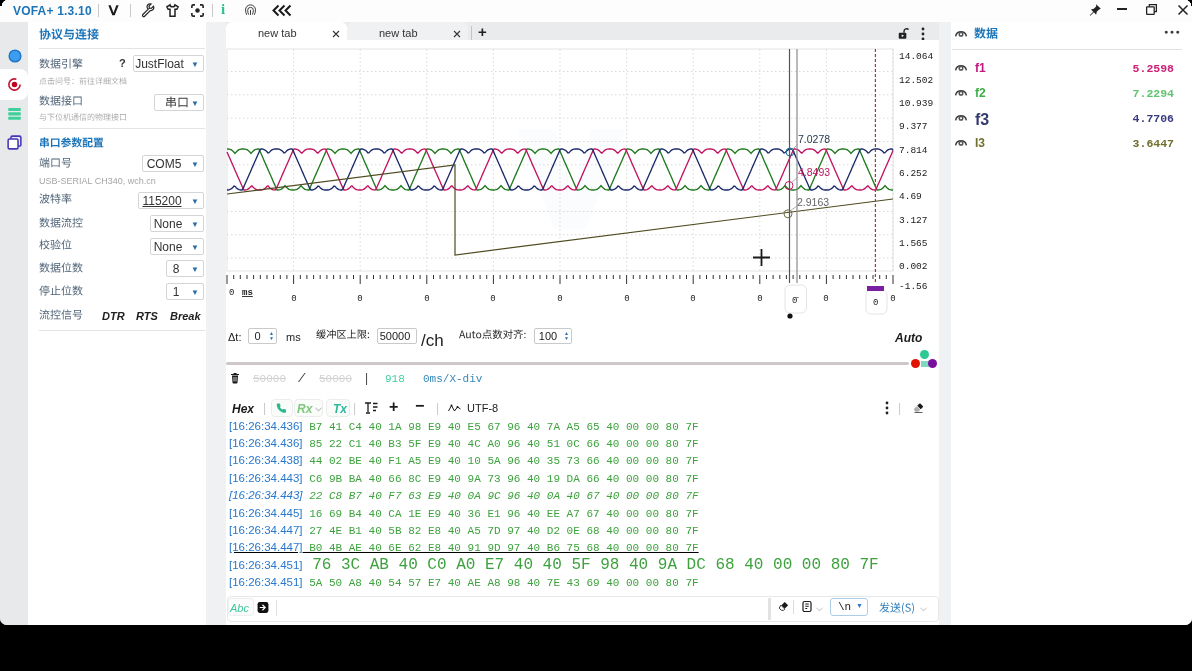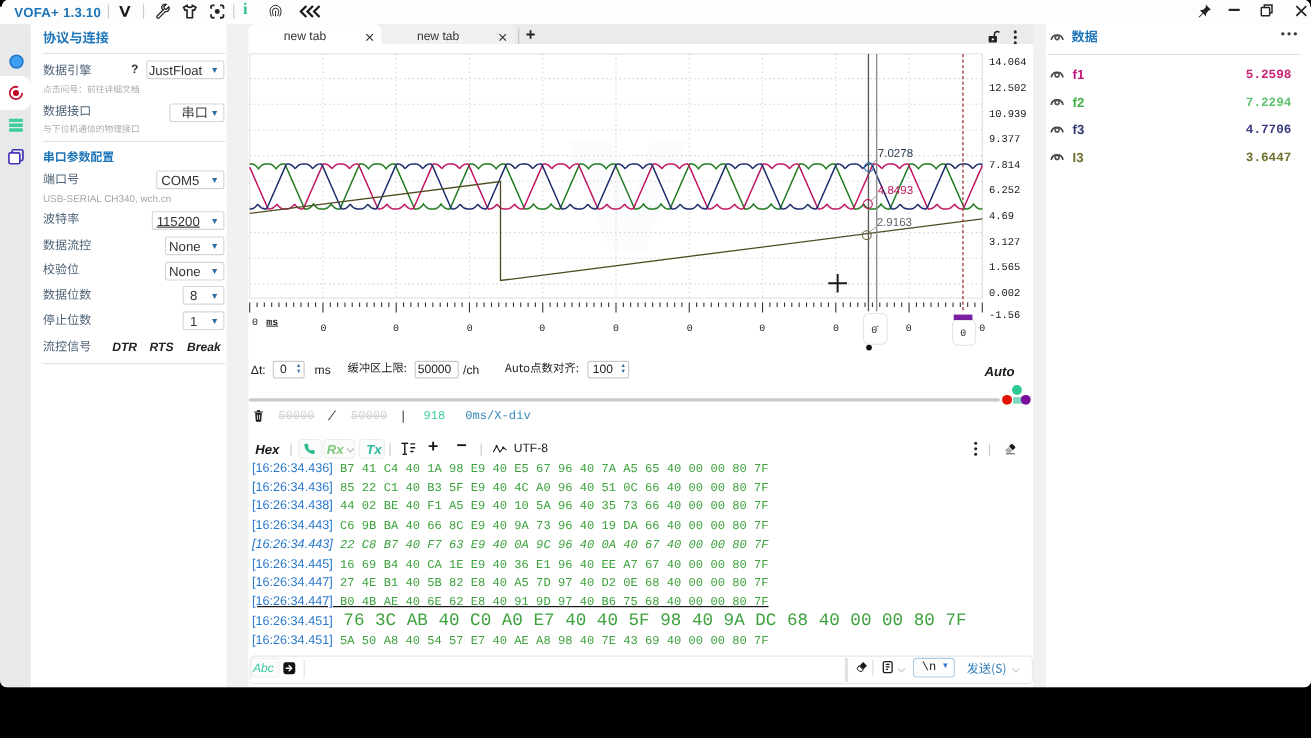--- a/index.html
+++ b/index.html
@@ -350,21 +350,21 @@
       </div>
     <div class="abs" style="left:60px;top:309px;font-size:11px;color:#222;">ms</div>
     <div class="abs" style="left:90px;top:307px;">
         <svg width="53.8" height="13.3" viewBox="0 -9.0 53.8 13.3" style="overflow:visible;display:block">
           <path d="M0.357 -0.5304 0.5304 0.2244C1.4382 -0.102 2.6519999999999997 -0.5202 3.8045999999999998 -0.9281999999999999L3.6821999999999995 -1.5401999999999998C2.4377999999999997 -1.1525999999999998 1.1831999999999998 -0.7649999999999999 0.357 -0.5304ZM6.109799999999999 -7.323599999999999C6.2322 -6.8748 6.344399999999999 -6.283199999999999 6.385199999999999 -5.936399999999999L7.037999999999999 -6.0893999999999995C6.986999999999999 -6.415799999999999 6.854399999999999 -6.986999999999999 6.721799999999999 -7.425599999999999ZM8.9658 -8.496599999999999C7.772399999999999 -8.231399999999999 5.599799999999999 -8.058 3.8249999999999997 -7.9967999999999995C3.8963999999999994 -7.833599999999999 3.9881999999999995 -7.578599999999999 3.9983999999999997 -7.405199999999999C5.8038 -7.445999999999999 8.017199999999999 -7.619399999999999 9.414599999999998 -7.925399999999999ZM0.5711999999999999 -4.3248C0.7242 -4.396199999999999 0.9689999999999999 -4.4574 2.2236 -4.600199999999999C1.7748 -3.9576 1.3667999999999998 -3.4475999999999996 1.1831999999999998 -3.2436C0.8669999999999999 -2.8764 0.6222 -2.6214 0.408 -2.5704C0.4895999999999999 -2.3867999999999996 0.6017999999999999 -2.0298 0.6426 -1.8767999999999998C0.8567999999999999 -1.9991999999999999 1.2035999999999998 -2.0909999999999997 3.7535999999999996 -2.6111999999999997C3.7331999999999996 -2.7743999999999995 3.7229999999999994 -3.0599999999999996 3.7331999999999996 -3.264L1.7237999999999998 -2.8968C2.5193999999999996 -3.7943999999999996 3.3047999999999997 -4.896 3.9576 -6.0078L3.3149999999999995 -6.3953999999999995C3.1211999999999995 -6.018 2.8968 -5.640599999999999 2.6723999999999997 -5.2836L1.3769999999999998 -5.171399999999999C1.9788 -6.0485999999999995 2.5805999999999996 -7.170599999999999 3.0395999999999996 -8.261999999999999L2.2847999999999997 -8.557799999999999C1.8665999999999998 -7.343999999999999 1.1321999999999999 -6.028199999999999 0.8976 -5.691599999999999C0.6833999999999999 -5.344799999999999 0.49979999999999997 -5.1102 0.3162 -5.0694C0.408 -4.865399999999999 0.5304 -4.4879999999999995 0.5711999999999999 -4.3248ZM4.284 -7.109399999999999C4.467599999999999 -6.7014 4.6716 -6.150599999999999 4.7634 -5.813999999999999L5.385599999999999 -6.028199999999999C5.293799999999999 -6.344399999999999 5.0694 -6.8748 4.8755999999999995 -7.272599999999999ZM8.568 -7.537799999999999C8.3538 -7.027799999999999 7.966199999999999 -6.3138 7.619399999999999 -5.813999999999999H3.9779999999999998V-5.1815999999999995H5.212199999999999L5.1408 -4.3758H3.57V-3.7229999999999994H5.0489999999999995C4.8042 -2.2439999999999998 4.263599999999999 -0.6426 2.8865999999999996 0.2652C3.0599999999999996 0.38759999999999994 3.2945999999999995 0.6222 3.3966 0.7956C4.345199999999999 0.1326 4.9368 -0.8058 5.303999999999999 -1.8257999999999999C5.6304 -1.3361999999999998 6.018 -0.8976 6.476999999999999 -0.5304C5.8751999999999995 -0.16319999999999998 5.171399999999999 0.08159999999999999 4.4064 0.25499999999999995C4.539 0.38759999999999994 4.7532 0.6731999999999999 4.824599999999999 0.8363999999999999C5.650799999999999 0.6324 6.4056 0.32639999999999997 7.058399999999999 -0.1122C7.7418 0.32639999999999997 8.557799999999999 0.6527999999999999 9.4554 0.8465999999999999C9.5574 0.6426 9.7716 0.34679999999999994 9.9348 0.19379999999999997C9.088199999999999 0.040799999999999996 8.312999999999999 -0.2244 7.6499999999999995 -0.5813999999999999C8.2722 -1.1525999999999998 8.7516 -1.8971999999999998 9.057599999999999 -2.8661999999999996L8.629199999999999 -3.0599999999999996L8.4864 -3.0294H5.650799999999999L5.783399999999999 -3.7229999999999994H9.7104V-4.3758H5.8751999999999995L5.956799999999999 -5.1815999999999995H9.588V-5.813999999999999H8.363999999999999C8.659799999999999 -6.2627999999999995 9.006599999999999 -6.803399999999999 9.2922 -7.3031999999999995ZM5.7017999999999995 -2.4377999999999997H8.159999999999998C7.904999999999999 -1.8359999999999999 7.5276 -1.3463999999999998 7.068599999999999 -0.9485999999999999C6.4872 -1.3667999999999998 6.028199999999999 -1.8665999999999998 5.7017999999999995 -2.4377999999999997Z M10.740599999999999 -7.445999999999999C11.373 -6.9666 12.1176 -6.252599999999999 12.4644 -5.783399999999999L13.0458 -6.3648C12.688799999999999 -6.834 11.9034 -7.496999999999999 11.281199999999998 -7.9559999999999995ZM10.577399999999999 -0.6527999999999999 11.281199999999998 -0.17339999999999997C11.862599999999999 -1.1219999999999999 12.546 -2.397 13.0764 -3.4985999999999997L12.4644 -3.9576C11.893199999999998 -2.7947999999999995 11.117999999999999 -1.4382 10.577399999999999 -0.6527999999999999ZM16.218 -5.895599999999999V-3.4374H14.392199999999999V-5.895599999999999ZM16.982999999999997 -5.895599999999999H18.921V-3.4374H16.982999999999997ZM16.218 -8.557799999999999V-6.6606H13.6374V-2.0298H14.392199999999999V-2.6723999999999997H16.218V0.816H16.982999999999997V-2.6723999999999997H18.921V-2.0705999999999998H19.696199999999997V-6.6606H16.982999999999997V-8.557799999999999Z M29.855399999999996 -8.017199999999999H21.3894V0.5099999999999999H30.1104V-0.2244H22.144199999999998V-7.272599999999999H29.855399999999996ZM23.0418 -5.967C23.8374 -5.3142 24.7248 -4.539 25.551 -3.7638C24.683999999999997 -2.8865999999999996 23.7048 -2.1113999999999997 22.705199999999998 -1.5197999999999998C22.8888 -1.3871999999999998 23.1846 -1.0914 23.3172 -0.9383999999999999C24.275999999999996 -1.5707999999999998 25.214399999999998 -2.3562 26.0916 -3.2537999999999996C26.979 -2.4071999999999996 27.7644 -1.5809999999999997 28.2744 -0.9383999999999999L28.8966 -1.4993999999999998C28.345799999999997 -2.142 27.519599999999997 -2.9681999999999995 26.6118 -3.8147999999999995C27.346199999999996 -4.640999999999999 28.019399999999997 -5.548799999999999 28.580399999999997 -6.497399999999999L27.856199999999998 -6.7829999999999995C27.3666 -5.9159999999999995 26.754599999999996 -5.079599999999999 26.061 -4.304399999999999C25.2348 -5.0592 24.3678 -5.7936 23.592599999999997 -6.415799999999999Z M34.9554 -8.415V-0.43859999999999993H31.120199999999997V0.32639999999999997H40.29V-0.43859999999999993H35.761199999999995V-4.4982H39.5862V-5.263199999999999H35.761199999999995V-8.415Z M41.7384 -8.149799999999999V0.7956H42.4218V-7.456199999999999H43.9008C43.6866 -6.772799999999999 43.3908 -5.8751999999999995 43.095 -5.151C43.8294 -4.335 44.013 -3.6311999999999998 44.013 -3.0702C44.013 -2.7539999999999996 43.9518 -2.4684 43.7988 -2.3562C43.706999999999994 -2.3051999999999997 43.5948 -2.2746 43.4826 -2.2643999999999997C43.319399999999995 -2.2542 43.115399999999994 -2.2643999999999997 42.880799999999994 -2.2746C43.0032 -2.0808 43.0746 -1.785 43.0746 -1.6014C43.299 -1.5912 43.5642 -1.5912 43.757999999999996 -1.6218C43.972199999999994 -1.6421999999999999 44.1558 -1.7033999999999998 44.288399999999996 -1.8054C44.584199999999996 -2.0195999999999996 44.6964 -2.448 44.6964 -2.9987999999999997C44.6964 -3.6413999999999995 44.522999999999996 -4.3758 43.788599999999995 -5.2326C44.1252 -6.0485999999999995 44.502599999999994 -7.0482 44.798399999999994 -7.884599999999999L44.29859999999999 -8.180399999999999L44.1864 -8.149799999999999ZM49.072199999999995 -5.5691999999999995V-4.304399999999999H46.063199999999995V-5.5691999999999995ZM49.072199999999995 -6.211799999999999H46.063199999999995V-7.445999999999999H49.072199999999995ZM45.2778 0.816C45.471599999999995 0.6833999999999999 45.797999999999995 0.5711999999999999 47.89919999999999 0.0C47.8788 -0.16319999999999998 47.858399999999996 -0.47939999999999994 47.868599999999994 -0.6935999999999999L46.063199999999995 -0.25499999999999995V-3.6311999999999998H47.042399999999994C47.5524 -1.6014 48.5214 -0.030599999999999995 50.1228 0.7445999999999999C50.235 0.5304 50.4696 0.23459999999999998 50.642999999999994 0.08159999999999999C49.827 -0.25499999999999995 49.163999999999994 -0.8261999999999999 48.664199999999994 -1.5503999999999998C49.225199999999994 -1.8869999999999998 49.898399999999995 -2.3358 50.4186 -2.7641999999999998L49.9188 -3.3047999999999997C49.510799999999996 -2.9273999999999996 48.868199999999995 -2.448 48.3276 -2.1012C48.072599999999994 -2.5601999999999996 47.868599999999994 -3.0803999999999996 47.715599999999995 -3.6311999999999998H49.806599999999996V-8.1192H45.3084V-0.5406C45.3084 -0.1122 45.0942 0.09179999999999999 44.941199999999995 0.18359999999999999C45.053399999999996 0.33659999999999995 45.2166 0.6426 45.2778 0.816Z M52.4178 -3.9779999999999998C52.785 -3.9779999999999998 53.091 -4.263599999999999 53.091 -4.691999999999999C53.091 -5.1102 52.785 -5.406 52.4178 -5.406C52.0404 -5.406 51.7446 -5.1102 51.7446 -4.691999999999999C51.7446 -4.263599999999999 52.0404 -3.9779999999999998 52.4178 -3.9779999999999998ZM52.4178 0.1326C52.785 0.1326 53.091 -0.153 53.091 -0.5711999999999999C53.091 -0.9995999999999999 52.785 -1.2852 52.4178 -1.2852C52.0404 -1.2852 51.7446 -0.9995999999999999 51.7446 -0.5711999999999999C51.7446 -0.153 52.0404 0.1326 52.4178 0.1326Z" fill="#222222"></path>
         </svg>
       </div>
     <div class="spin" style="left:151px;top:306px;width:40px;">
         <span class="sv" style="right:4px;">50000</span>
       </div>
-    <div class="abs" style="left:195px;top:309px;font-size:11px;color:#222;text-align:center;">/ch</div>
+    <div class="abs" style="left:195px;top:309px;font-size:17px;color:#222;text-align:center;">/ch</div>
     <div class="abs" style="left:233px;top:307px;">
         <svg width="67.4" height="13.5" viewBox="0 -9.2 67.4 13.5" style="overflow:visible;display:block">
           <path d="M0.0416 0.0H1.0088L1.7471999999999999 -2.3296H4.5344L5.2623999999999995 0.0H6.2816L3.6919999999999997 -7.6232H2.6208ZM1.9864 -3.0888 2.3608 -4.264C2.6311999999999998 -5.1272 2.8808 -5.948799999999999 3.1199999999999997 -6.8431999999999995H3.1616C3.4112 -5.9592 3.6504 -5.1272 3.9312 -4.264L4.2951999999999995 -3.0888Z M8.9336 0.1352C9.703199999999999 0.1352 10.2648 -0.2704 10.7952 -0.884H10.8264L10.8992 0.0H11.689599999999999V-5.6472H10.7432V-1.6432C10.2024 -0.9775999999999999 9.7968 -0.6864 9.2144 -0.6864C8.4656 -0.6864 8.1536 -1.1336 8.1536 -2.1839999999999997V-5.6472H7.1968V-2.0696C7.1968 -0.624 7.7376 0.1352 8.9336 0.1352Z M15.3608 0.1352C15.7144 0.1352 16.0888 0.0312 16.4112 -0.0728L16.224 -0.7904C16.0368 -0.7071999999999999 15.787199999999999 -0.6344 15.5792 -0.6344C14.924 -0.6344 14.705599999999999 -1.0295999999999998 14.705599999999999 -1.716V-4.8776H16.244799999999998V-5.6472H14.705599999999999V-7.2383999999999995H13.915199999999999L13.8112 -5.6472L12.916799999999999 -5.5952V-4.8776H13.7592V-1.7471999999999999C13.7592 -0.6135999999999999 14.1648 0.1352 15.3608 0.1352Z M19.708 0.1352C21.0912 0.1352 22.318399999999997 -0.9463999999999999 22.318399999999997 -2.8184C22.318399999999997 -4.7008 21.0912 -5.7928 19.708 -5.7928C18.3248 -5.7928 17.0976 -4.7008 17.0976 -2.8184C17.0976 -0.9463999999999999 18.3248 0.1352 19.708 0.1352ZM19.708 -0.6552C18.7304 -0.6552 18.0752 -1.5184 18.0752 -2.8184C18.0752 -4.118399999999999 18.7304 -4.992 19.708 -4.992C20.6856 -4.992 21.3512 -4.118399999999999 21.3512 -2.8184C21.3512 -1.5184 20.6856 -0.6552 19.708 -0.6552Z M25.323999999999998 -4.835999999999999H30.763199999999998V-2.9743999999999997H25.323999999999998ZM26.3952 -1.3312C26.530399999999997 -0.6552 26.613599999999998 0.21839999999999998 26.613599999999998 0.7384L27.403999999999996 0.6344C27.3936 0.1352 27.289599999999997 -0.728 27.133599999999998 -1.3936ZM28.548 -1.3208C28.849599999999995 -0.6759999999999999 29.161599999999996 0.1976 29.275999999999996 0.7176L30.035199999999996 0.52C29.910399999999996 0.0 29.577599999999997 -0.8423999999999999 29.2552 -1.4768ZM30.669599999999996 -1.404C31.1896 -0.7487999999999999 31.772 0.17679999999999998 32.011199999999995 0.7487999999999999L32.7496 0.43679999999999997C32.489599999999996 -0.1352 31.886399999999995 -1.0191999999999999 31.3664 -1.6743999999999999ZM24.7 -1.6119999999999999C24.377599999999997 -0.8423999999999999 23.847199999999997 0.0 23.296 0.4784L24.003199999999996 0.8216C24.5752 0.2704 25.1056 -0.6032 25.438399999999998 -1.4143999999999999ZM24.5856 -5.5744V-2.2464H31.5432V-5.5744H28.371199999999998V-6.8952H32.3232V-7.6335999999999995H28.371199999999998V-8.735999999999999H27.591199999999997V-5.5744Z M37.8664 -8.5384C37.6792 -8.1328 37.3464 -7.5192 37.0864 -7.1552L37.596000000000004 -6.9056C37.8664 -7.248799999999999 38.22 -7.7688 38.5216 -8.2472ZM34.1744 -8.2472C34.4448 -7.8104 34.7256 -7.2383999999999995 34.8192 -6.8744L35.412 -7.134399999999999C35.3184 -7.5088 35.0376 -8.0704 34.7464 -8.475999999999999ZM37.5232 -2.7039999999999997C37.284 -2.1632 36.9512 -1.7056 36.556 -1.3104C36.1608 -1.508 35.7552 -1.7056 35.3704 -1.8719999999999999C35.516 -2.1216 35.6824 -2.4024 35.828 -2.7039999999999997ZM34.4032 -1.5912C34.9128 -1.3936 35.4848 -1.1336 36.0048 -0.8632C35.3392 -0.3848 34.5384 -0.052 33.6856 0.1456C33.8208 0.2912 33.9872 0.5616 34.06 0.7487999999999999C35.016799999999996 0.48879999999999996 35.9008 0.0832 36.6496 -0.52C36.9928 -0.312 37.3048 -0.1144 37.544 0.0624L38.0432 -0.4472C37.804 -0.6135999999999999 37.5024 -0.8008 37.1592 -0.988C37.7104 -1.5808 38.1472 -2.3087999999999997 38.4072 -3.2136L37.9808 -3.3903999999999996L37.856 -3.3592H36.1504L36.3792 -3.9L35.6824 -4.0248C35.6096 -3.8167999999999997 35.5056 -3.5879999999999996 35.4016 -3.3592H33.9872V-2.7039999999999997H35.0792C34.8608 -2.288 34.6216 -1.9032 34.4032 -1.5912ZM35.932 -8.7464V-6.8016H33.7792V-6.1568H35.6928C35.193599999999996 -5.4807999999999995 34.3928 -4.835999999999999 33.6648 -4.524C33.8208 -4.3784 33.9976 -4.108 34.0912 -3.9312C34.7256 -4.2744 35.412 -4.8568 35.932 -5.4704V-4.2016H36.66V-5.616C37.1592 -5.252 37.7936 -4.763199999999999 38.0536 -4.524L38.4904 -5.0855999999999995C38.2408 -5.2623999999999995 37.3256 -5.844799999999999 36.816 -6.1568H38.7816V-6.8016H36.66V-8.7464ZM39.8008 -8.6528C39.5408 -6.8224 39.0728 -5.0752 38.2616 -3.9831999999999996C38.428 -3.8792 38.7296 -3.6296 38.8544 -3.5048C39.1248 -3.8895999999999997 39.3536 -4.3472 39.5616 -4.8568C39.7904 -3.8375999999999997 40.092 -2.8912 40.4768 -2.0696C39.8944 -1.0816 39.0832 -0.32239999999999996 37.9496 0.2288C38.0952 0.3848 38.3136 0.6968 38.3864 0.8632C39.4472 0.2912 40.248 -0.4264 40.861599999999996 -1.3416C41.3816 -0.4576 42.026399999999995 0.2496 42.8376 0.7384C42.9624 0.5408 43.1912 0.2704 43.367999999999995 0.1248C42.4944 -0.3432 41.808 -1.1024 41.2776 -2.0591999999999997C41.8288 -3.1304 42.1824 -4.4304 42.4112 -5.990399999999999H43.1184V-6.7184H40.1544C40.3 -7.3008 40.4248 -7.9144 40.5184 -8.5384ZM41.672799999999995 -5.990399999999999C41.5064 -4.7943999999999996 41.2568 -3.7544 40.8824 -2.8704C40.4872 -3.8064 40.196 -4.8671999999999995 39.9984 -5.990399999999999Z M48.879999999999995 -4.0976C49.3688 -3.3592 49.8368 -2.3712 50.0032 -1.7471999999999999L50.6896 -2.0904C50.523199999999996 -2.7144 50.024 -3.6712 49.514399999999995 -4.3888ZM44.605599999999995 -4.7112C45.239999999999995 -4.1392 45.916 -3.4632 46.5192 -2.7767999999999997C45.895199999999996 -1.4456 45.0736 -0.43679999999999997 44.1272 0.17679999999999998C44.3144 0.3328 44.553599999999996 0.624 44.678399999999996 0.8111999999999999C45.6352 0.1248 46.4464 -0.832 47.080799999999996 -2.1111999999999997C47.5488 -1.5288 47.9336 -0.9775999999999999 48.1832 -0.5095999999999999L48.807199999999995 -1.0816C48.5056 -1.6223999999999998 48.016799999999996 -2.2672 47.4448 -2.9223999999999997C47.9232 -4.118399999999999 48.2664 -5.5432 48.4432 -7.228L47.9336 -7.3736L47.7984 -7.3424H44.3872V-6.604H47.590399999999995C47.4344 -5.4807999999999995 47.184799999999996 -4.4719999999999995 46.852 -3.5776C46.300799999999995 -4.1495999999999995 45.718399999999995 -4.7112 45.1568 -5.2ZM51.6152 -8.735999999999999V-6.2296H48.672V-5.4807999999999995H51.6152V-0.2288C51.6152 -0.0416 51.5424 0.0104 51.3656 0.0208C51.1888 0.0208 50.6064 0.0312 49.9512 0.0C50.0552 0.2392 50.169599999999996 0.6032 50.2112 0.8216C51.0952 0.8216 51.6256 0.8008 51.937599999999996 0.6656C52.26 0.5304 52.3848 0.2912 52.3848 -0.2288V-5.4807999999999995H53.632799999999996V-6.2296H52.3848V-8.735999999999999Z M60.871199999999995 -3.4943999999999997V0.832H61.682399999999994V-3.4943999999999997ZM56.825599999999994 -3.5151999999999997V-2.3504C56.825599999999994 -1.456 56.669599999999996 -0.46799999999999997 55.3176 0.26C55.504799999999996 0.3952 55.796 0.6656 55.9208 0.832C57.4184 -0.0104 57.605599999999995 -1.2271999999999998 57.605599999999995 -2.3296V-3.5151999999999997ZM61.016799999999996 -6.9887999999999995C60.590399999999995 -6.3336 59.9976 -5.8136 59.2696 -5.3976C58.489599999999996 -5.824 57.834399999999995 -6.3544 57.355999999999995 -6.9887999999999995ZM58.593599999999995 -8.58C58.791199999999996 -8.299199999999999 58.999199999999995 -7.9559999999999995 59.1344 -7.6648H54.70399999999999V-6.9887999999999995H56.544799999999995C57.054399999999994 -6.1983999999999995 57.72 -5.5432 58.5312 -5.0232C57.3872 -4.513599999999999 55.993599999999994 -4.191199999999999 54.4856 -4.004C54.6312 -3.8272 54.86 -3.4736 54.9328 -3.2967999999999997C56.544799999999995 -3.5671999999999997 58.032 -3.952 59.279999999999994 -4.586399999999999C60.49679999999999 -3.9728 61.9632 -3.5879999999999996 63.6376 -3.4008C63.731199999999994 -3.6088 63.928799999999995 -3.9312 64.09519999999999 -4.108C62.556 -4.2432 61.1832 -4.5552 60.039199999999994 -5.0232C60.8296 -5.5432 61.474399999999996 -6.1776 61.952799999999996 -6.9887999999999995H63.7936V-7.6648H60.007999999999996C59.8728 -7.997599999999999 59.581599999999995 -8.444799999999999 59.3216 -8.7776Z M65.9048 -4.056C66.27919999999999 -4.056 66.5912 -4.3472 66.5912 -4.784C66.5912 -5.2104 66.27919999999999 -5.512 65.9048 -5.512C65.52 -5.512 65.2184 -5.2104 65.2184 -4.784C65.2184 -4.3472 65.52 -4.056 65.9048 -4.056ZM65.9048 0.1352C66.27919999999999 0.1352 66.5912 -0.156 66.5912 -0.5824C66.5912 -1.0191999999999999 66.27919999999999 -1.3104 65.9048 -1.3104C65.52 -1.3104 65.2184 -1.0191999999999999 65.2184 -0.5824C65.2184 -0.156 65.52 0.1352 65.9048 0.1352Z" fill="#222222"></path>
         </svg>
       </div>
     <div class="spin" style="left:308px;top:306px;width:38px;">
         <span class="sv">100</span>
         <span class="sa">▲<br>▼</span>
       </div>
     <div class="abs" style="left:669px;top:309px;font-size:12px;font-weight:bold;font-style:italic;color:#1a1a1a;">Auto</div>
@@ -499,21 +499,21 @@
     <svg class="abs" style="left:3px;top:64px" width="14" height="14" viewBox="0 0 14 14">
         <path d="M1.6 9.3 A5.5 5.5 0 0 1 12.4 9.3" fill="none" stroke="#404040" stroke-width="1.5"></path>
         <circle cx="7" cy="7.2" r="1.8" fill="none" stroke="#555" stroke-width="1.5"></circle>
       </svg>
     <div class="abs" style="left:24px;top:64px;font-size:12px;font-weight:bold;color:#3fae47;">f2</div>
     <div class="mono abs" style="left:143px;top:65px;width:80px;text-align:right;font-size:11.5px;font-weight:bold;color:#5fc370;">7.2294</div>
     <svg class="abs" style="left:3px;top:89px" width="14" height="14" viewBox="0 0 14 14">
         <path d="M1.6 9.3 A5.5 5.5 0 0 1 12.4 9.3" fill="none" stroke="#404040" stroke-width="1.5"></path>
         <circle cx="7" cy="7.2" r="1.8" fill="none" stroke="#555" stroke-width="1.5"></circle>
       </svg>
-    <div class="abs" style="left:24px;top:89px;font-size:12px;font-weight:bold;color:#333a6e;">f3</div>
+    <div class="abs" style="left:24px;top:89px;font-size:16px;font-weight:bold;color:#333a6e;">f3</div>
     <div class="mono abs" style="left:143px;top:90px;width:80px;text-align:right;font-size:11.5px;font-weight:bold;color:#3a3a80;">4.7706</div>
     <svg class="abs" style="left:3px;top:114px" width="14" height="14" viewBox="0 0 14 14">
         <path d="M1.6 9.3 A5.5 5.5 0 0 1 12.4 9.3" fill="none" stroke="#404040" stroke-width="1.5"></path>
         <circle cx="7" cy="7.2" r="1.8" fill="none" stroke="#555" stroke-width="1.5"></circle>
       </svg>
     <div class="abs" style="left:24px;top:114px;font-size:12px;font-weight:bold;color:#6f6f2e;">I3</div>
     <div class="mono abs" style="left:143px;top:115px;width:80px;text-align:right;font-size:11.5px;font-weight:bold;color:#6f6f2e;">3.6447</div>
   </div>
 </div>
 <div id="blackbottom"></div>

